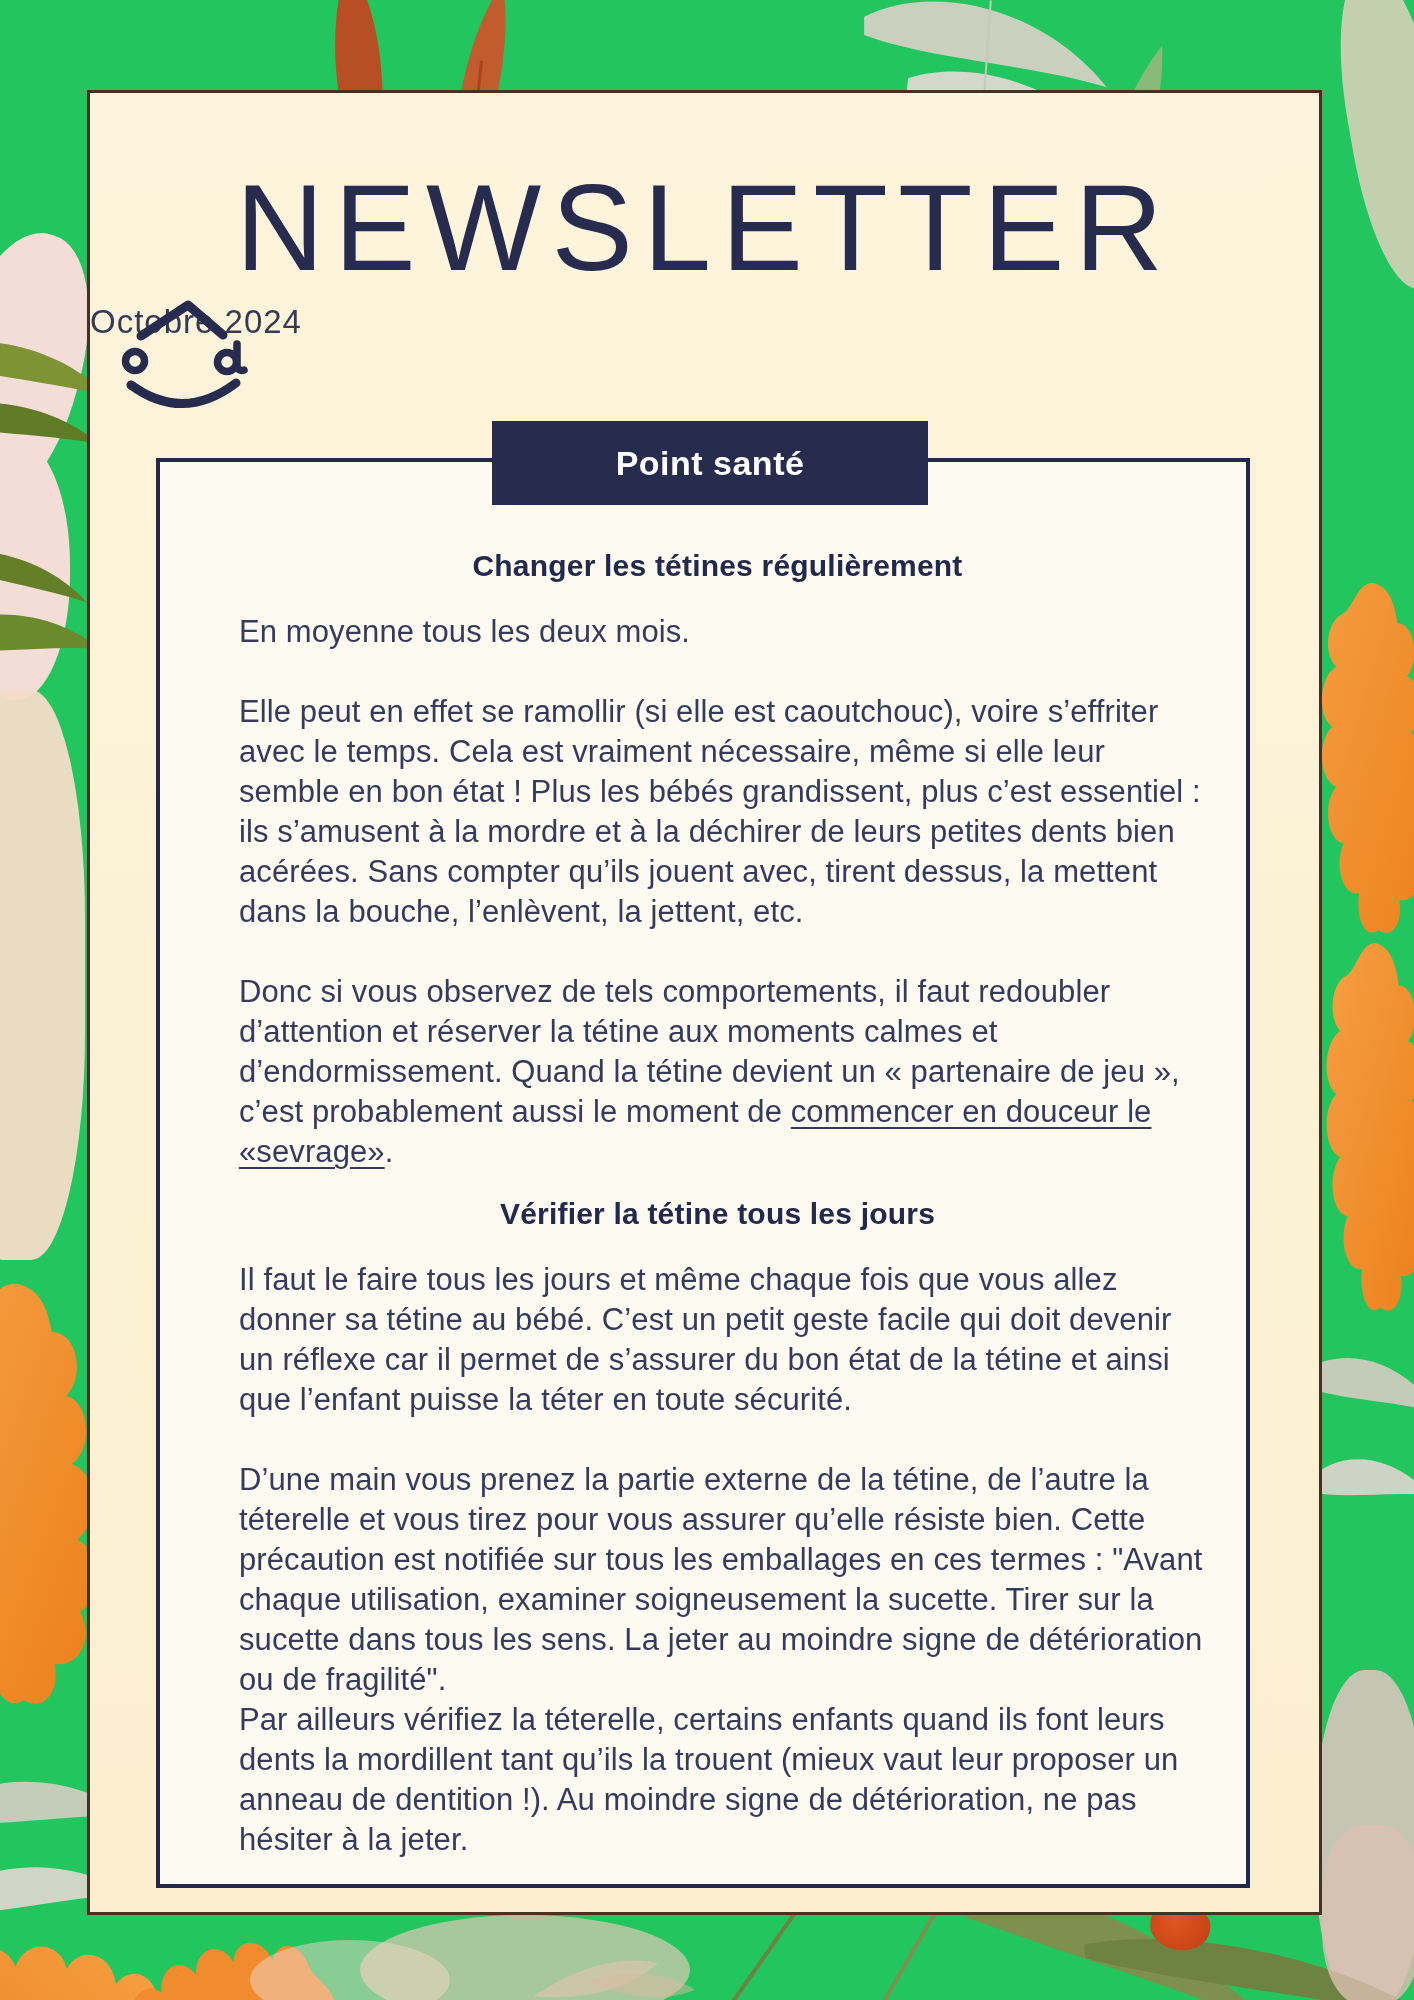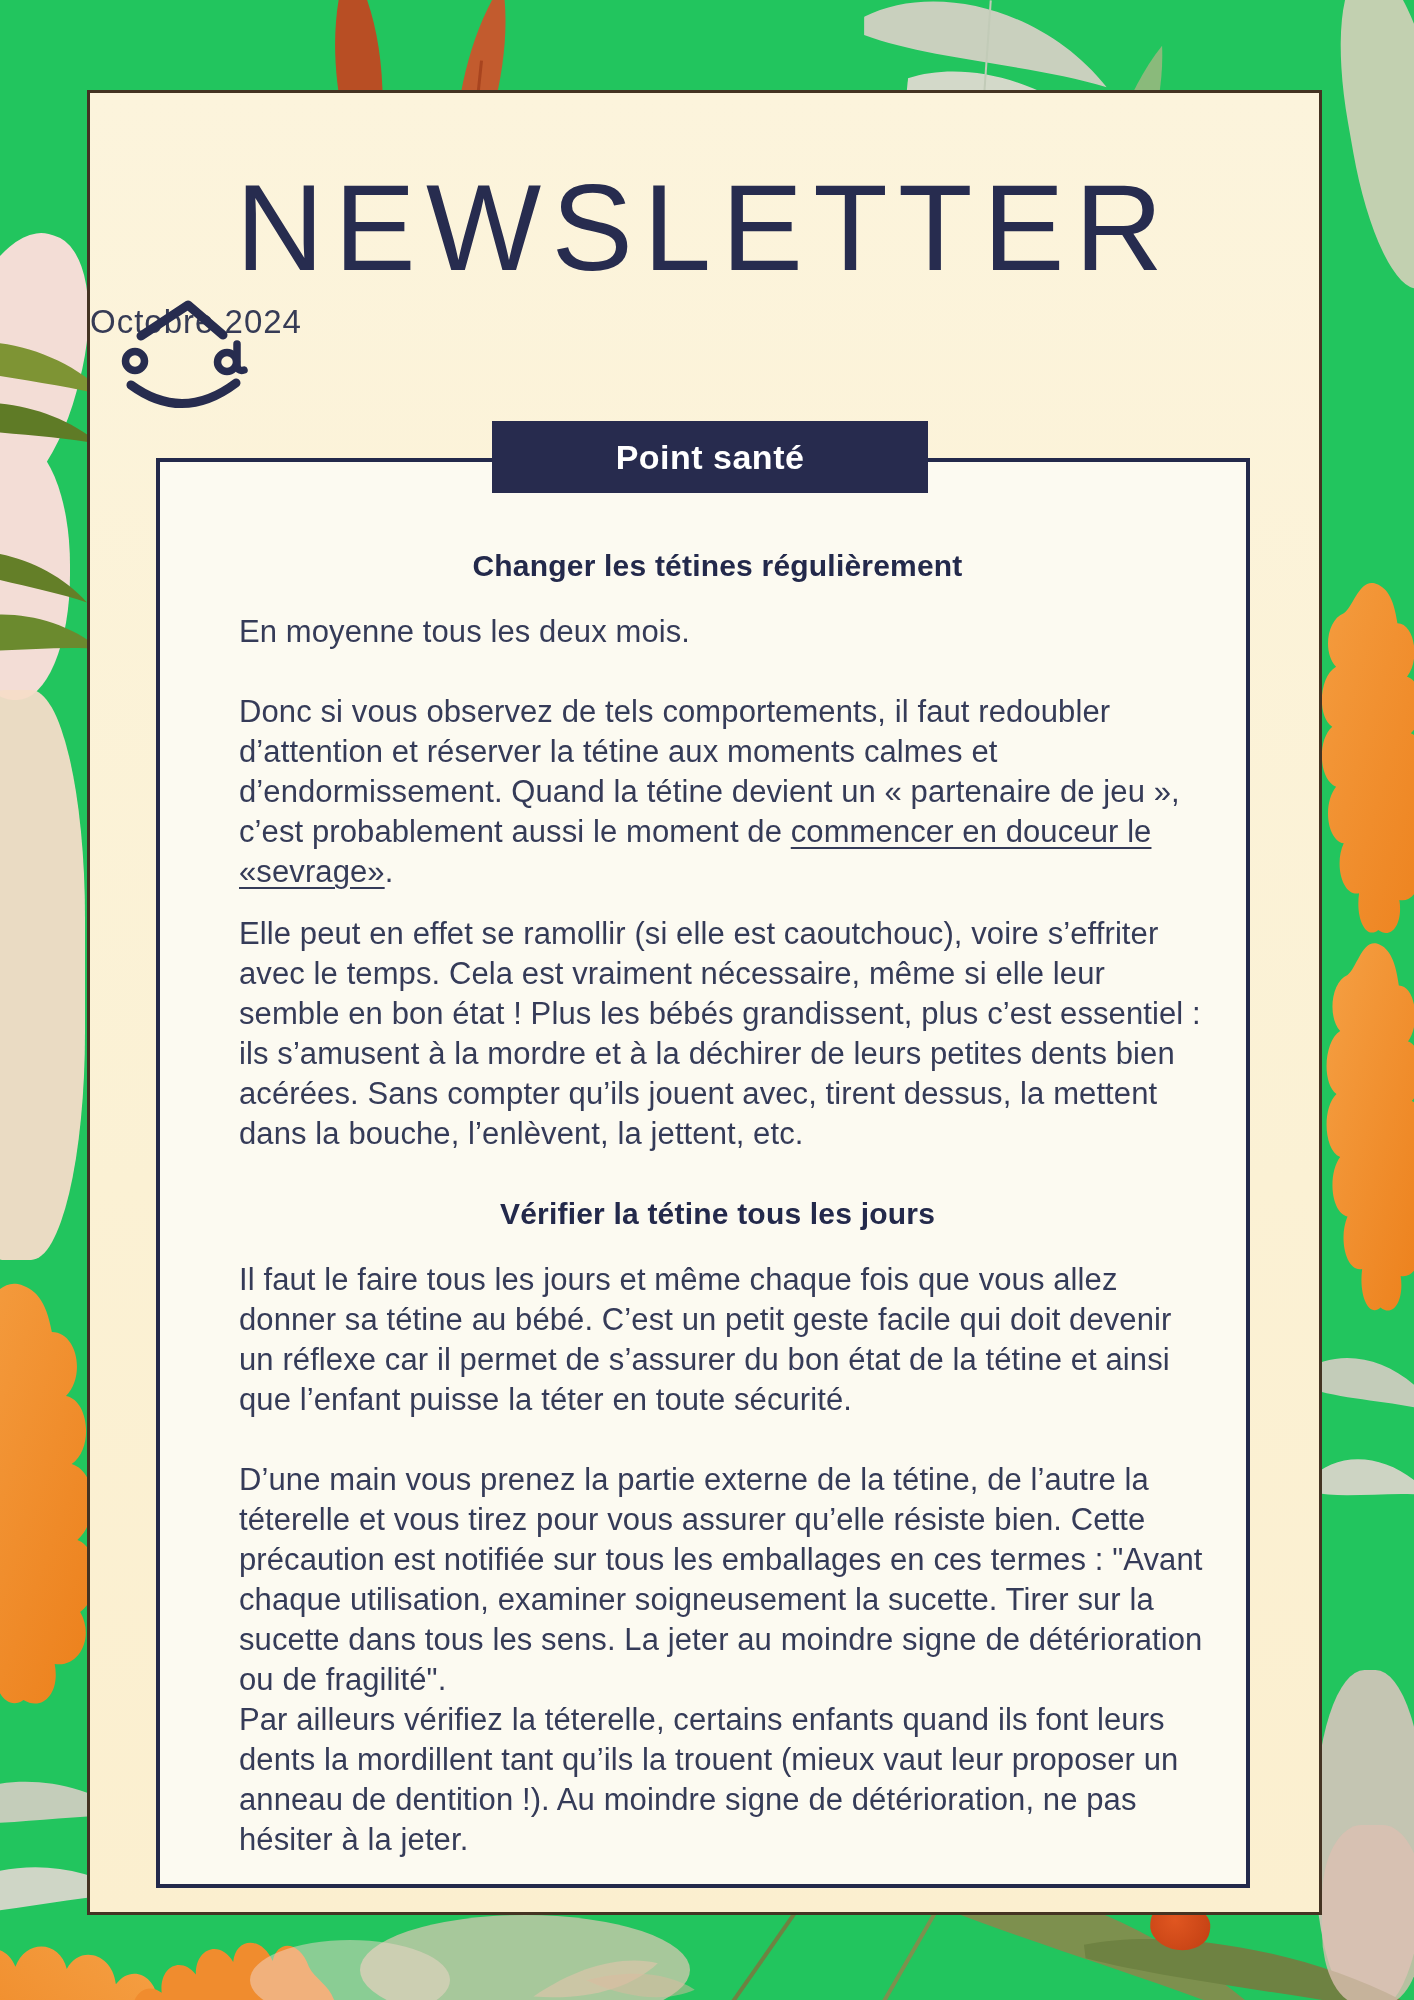--- a/index.html
+++ b/index.html
@@ -10,21 +10,21 @@
   .wash{position:absolute;}
   
   .card{position:absolute;left:87px;top:90px;width:1235px;height:1825px;
         background:linear-gradient(180deg,#FCF4DC 0%,#FBF1D4 60%,#FBEFCF 100%);
         border:3px solid #443322;box-sizing:border-box;z-index:2;}
   .title{margin:80px 0 0 0;text-align:center;font-size:122px;line-height:110px;
          font-weight:200;letter-spacing:.085em;color:#272C4F;
          font-family:"Liberation Sans",sans-serif;}
   .date{margin-top:20px;text-align:left;font-size:33px;letter-spacing:1px;color:#363B55;}
   .logo{position:absolute;left:31px;top:205px;}
-  .banner{position:absolute;left:402px;top:328px;width:436px;height:72px;
+  .banner{position:absolute;left:402px;top:328px;width:436px;height:84px;
           background:#272B4E;display:flex;align-items:center;justify-content:center;z-index:4;}
   .banner span{color:#FFFFFF;font-weight:bold;font-size:34px;letter-spacing:.5px;}
   .content-box{position:absolute;left:66px;top:365px;width:1094px;height:1430px;
                box-sizing:border-box;border:4px solid #23294B;background:#FCFAF1;
                padding:84px 50px 0 79px;z-index:3;overflow:hidden;}
   .h{font-size:30px;line-height:40px;margin:0 0 26px 0;text-align:center;
      font-weight:bold;color:#23294B;letter-spacing:.2px;}
   .t{font-size:31px;line-height:40px;margin:0 0 40px 0;white-space:pre;
      color:#353B58;letter-spacing:.1px;}
   .t.mb-s{margin-bottom:22px;}
@@ -177,31 +177,31 @@
 
     <div class="date">Octobre 2024</div>
 
     <div class="banner">
         <span>Point santé</span>
       </div>
 
     <div class="content-box">
       <div class="h">Changer les tétines régulièrement</div>
       <p class="t">En moyenne tous les deux mois.</p>
-      <p class="t mb-s"><span>Donc si vous observez de tels comportements, il faut redoubler
-d’attention et réserver la tétine aux moments calmes et
-d’endormissement. Quand la tétine devient un « partenaire de jeu »,
-c’est probablement aussi le moment de </span><span class="link">commencer en douceur le
-«sevrage»</span><span>.</span></p>
       <p class="t">Elle peut en effet se ramollir (si elle est caoutchouc), voire s’effriter
 avec le temps. Cela est vraiment nécessaire, même si elle leur
 semble en bon état ! Plus les bébés grandissent, plus c’est essentiel :
 ils s’amusent à la mordre et à la déchirer de leurs petites dents bien
 acérées. Sans compter qu’ils jouent avec, tirent dessus, la mettent
 dans la bouche, l’enlèvent, la jettent, etc.</p>
+      <p class="t mb-s"><span>Donc si vous observez de tels comportements, il faut redoubler
+d’attention et réserver la tétine aux moments calmes et
+d’endormissement. Quand la tétine devient un « partenaire de jeu »,
+c’est probablement aussi le moment de </span><span class="link">commencer en douceur le
+«sevrage»</span><span>.</span></p>
       <div class="h">Vérifier la tétine tous les jours</div>
       <p class="t">Il faut le faire tous les jours et même chaque fois que vous allez
 donner sa tétine au bébé. C’est un petit geste facile qui doit devenir
 un réflexe car il permet de s’assurer du bon état de la tétine et ainsi
 que l’enfant puisse la téter en toute sécurité.</p>
       <p class="t last">D’une main vous prenez la partie externe de la tétine, de l’autre la
 téterelle et vous tirez pour vous assurer qu’elle résiste bien. Cette
 précaution est notifiée sur tous les emballages en ces termes : "Avant
 chaque utilisation, examiner soigneusement la sucette. Tirer sur la
 sucette dans tous les sens. La jeter au moindre signe de détérioration

